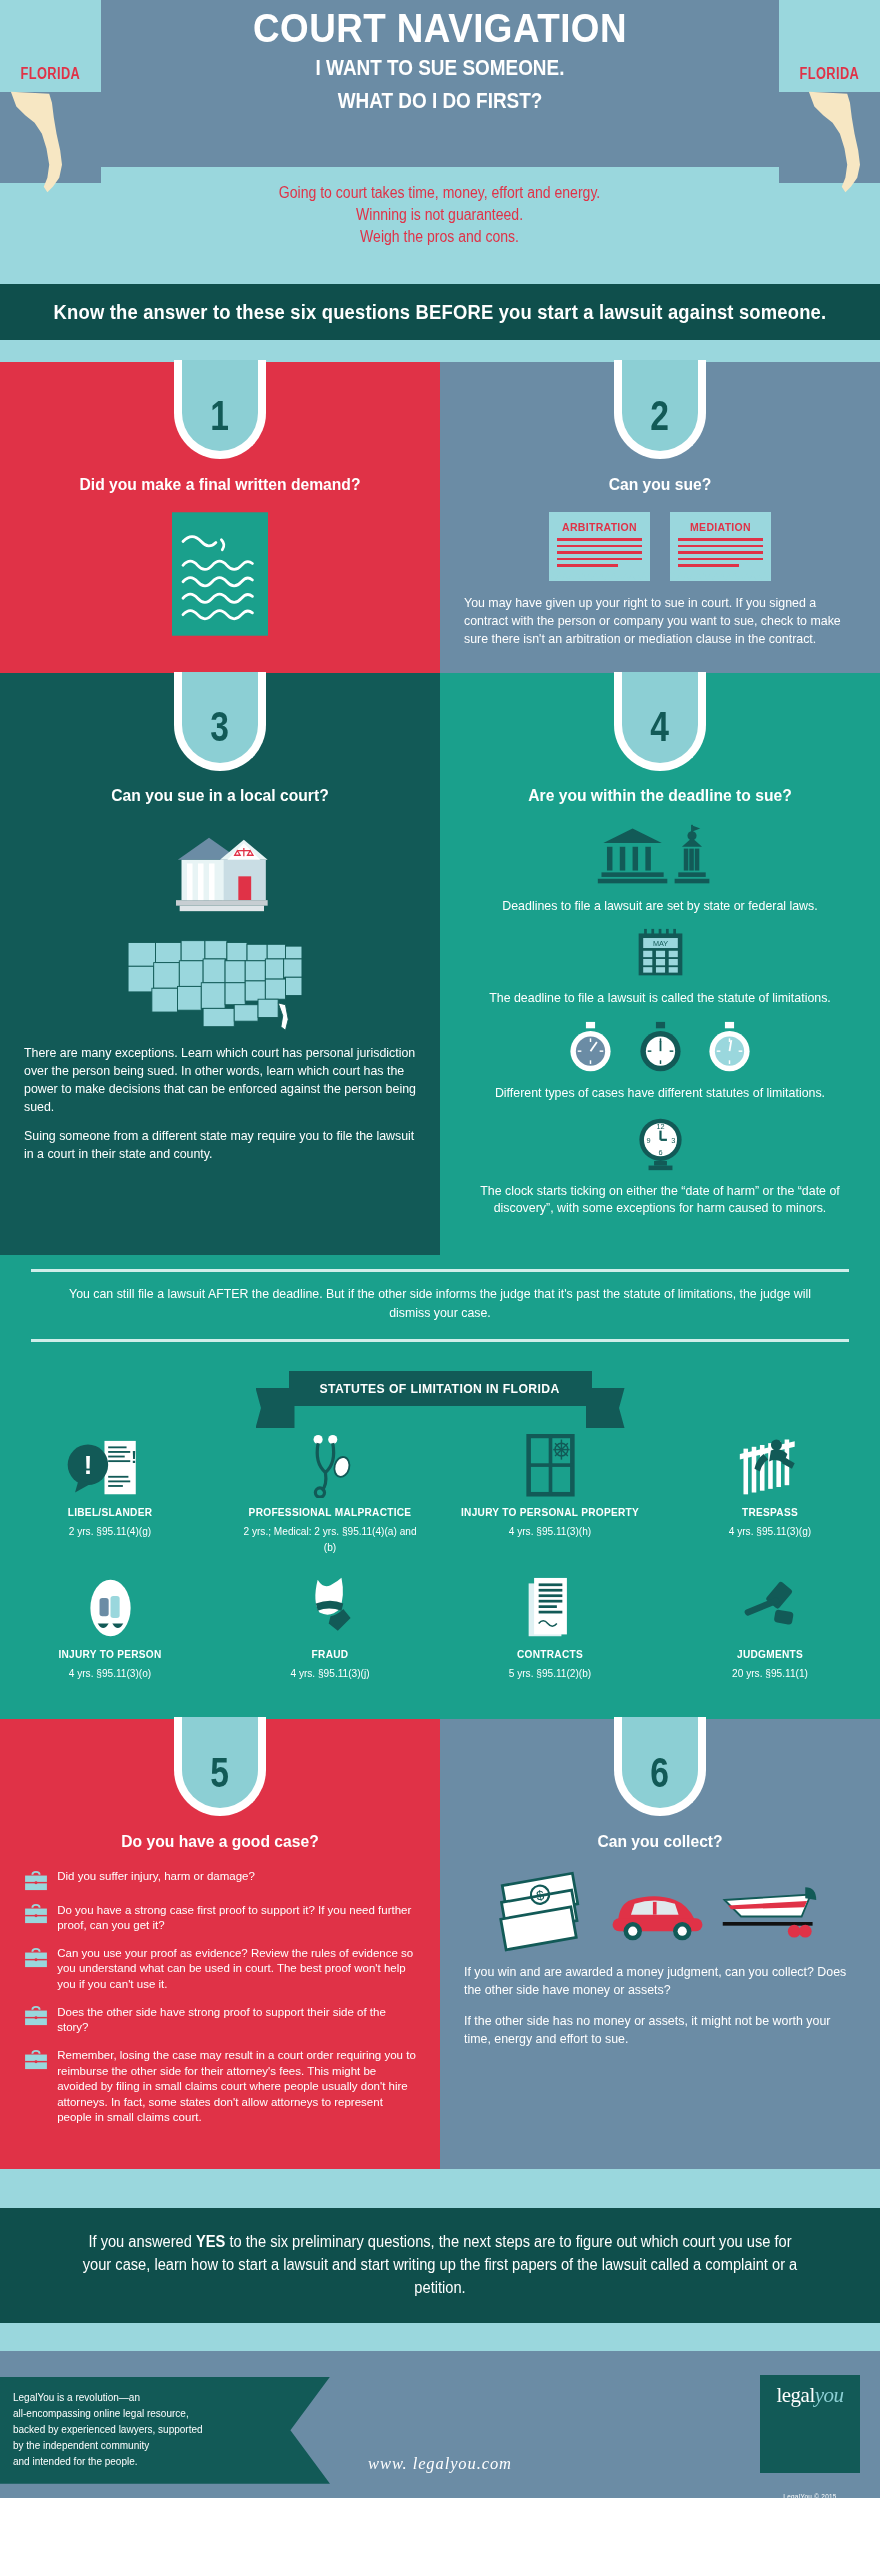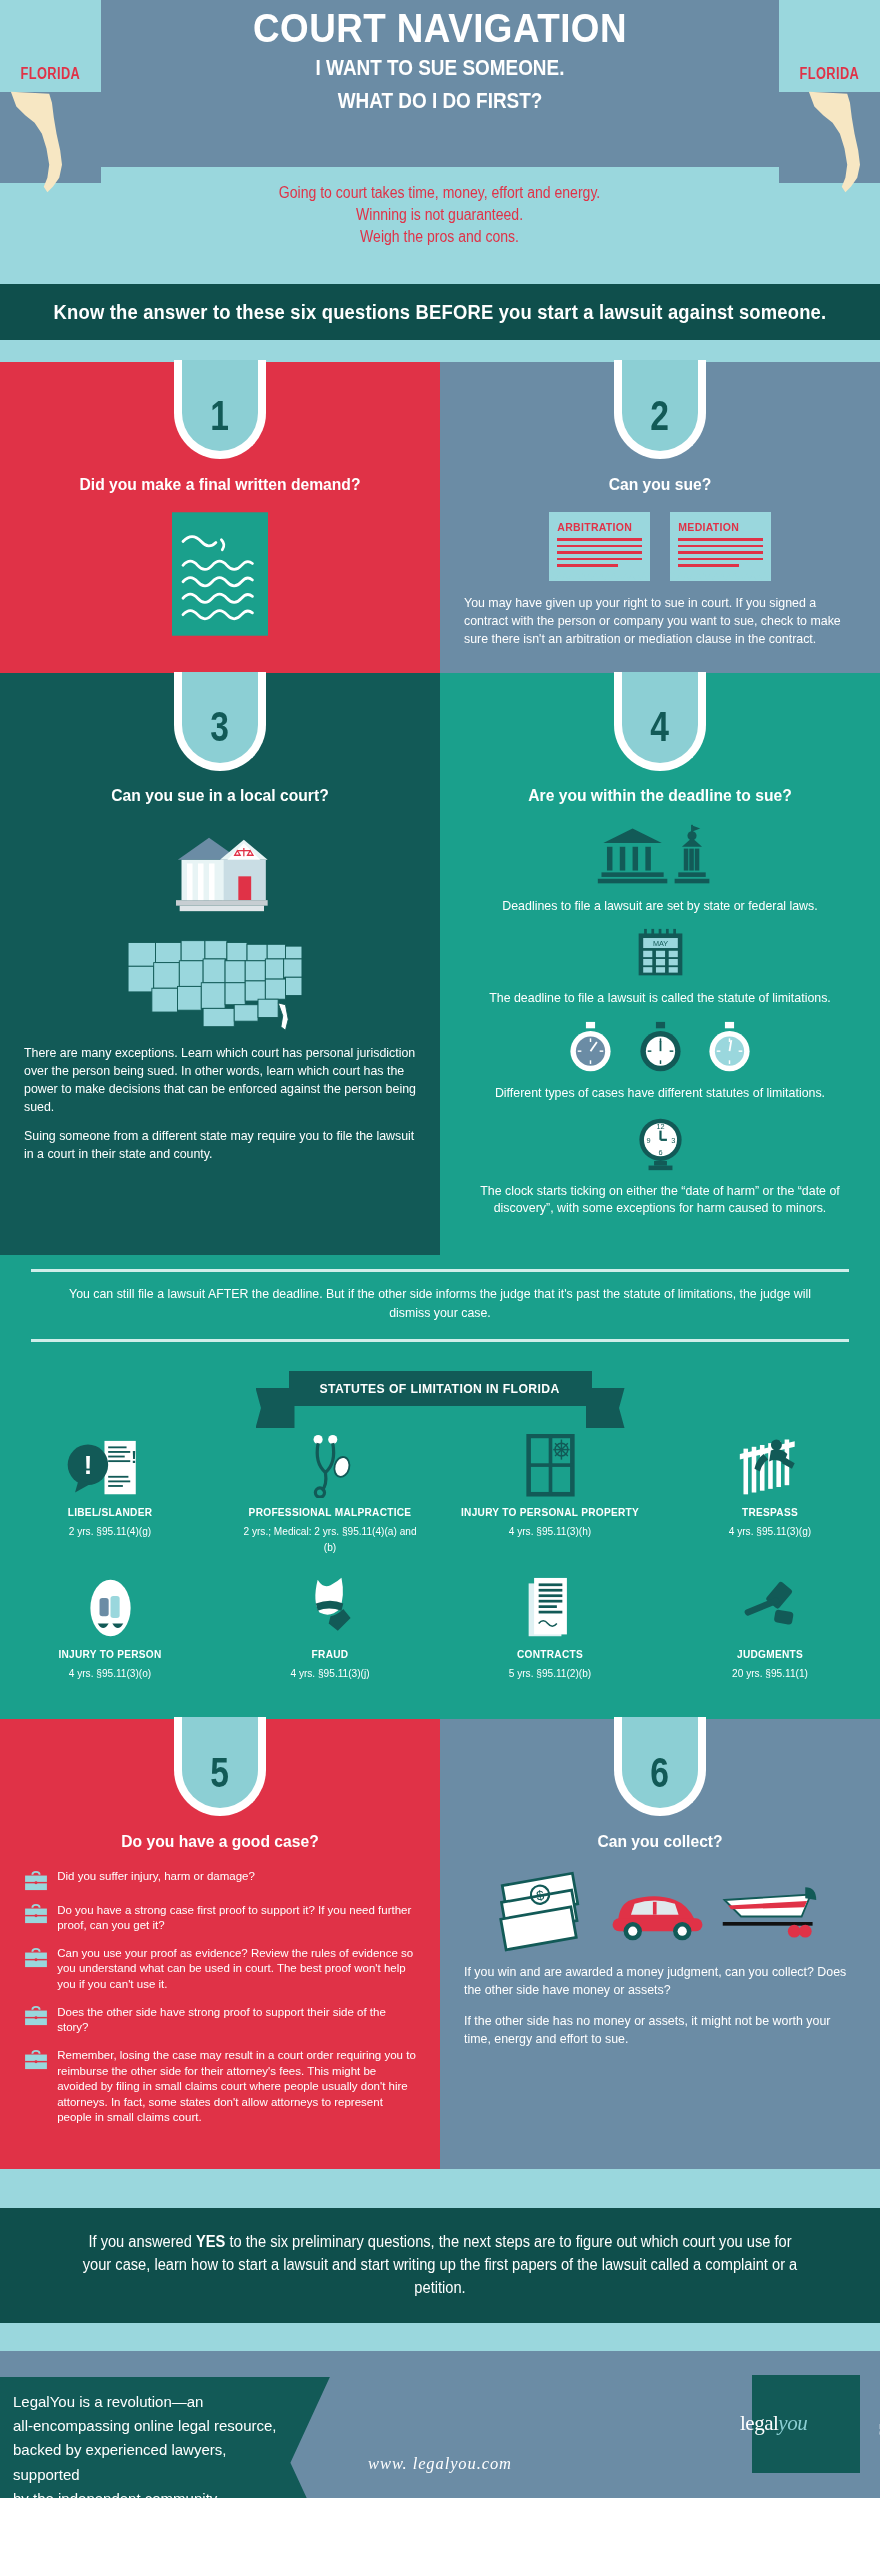--- a/index.html
+++ b/index.html
@@ -118,21 +118,21 @@
   .bg-red{background:var(--red);}
   .bg-slate{background:var(--slate);}
   .bg-teal-dark{background:var(--teal-dark);}
   .bg-teal-mid{background:var(--teal-mid);}
 
   .center{}
   .icon-center{display:flex;justify-content:center;align-items:center;margin:9.2px 0 11px;}
 
   
   .contract-pair{display:flex;justify-content:center;gap:20px;margin-bottom:14.7px;}
-  .contract{width:101px;background:var(--teal-light);padding:9.2px 8.3px 0;position:relative;}
+  .contract{width:101px;background:var(--teal-light);padding:9.2px 8.3px 0;position:relative;text-align:center;}
   .contract .ctitle{
     color:var(--red);font-size:10.5px;font-weight:bold;margin-bottom:5.5px;letter-spacing:0.3px;
     font-family:"Liberation Sans Narrow","Liberation Sans",sans-serif;
   }
   .contract .ln{height:2.8px;background:var(--red);margin-bottom:3.7px;}
   .contract .ln.s{width:72%;}
   .contract .zig{
     height:8.3px;margin:5.5px -8.3px 0;background:var(--teal-light);
     clip-path:polygon(0 0,100% 0,100% 0,97% 100%,94% 0,91% 100%,88% 0,85% 100%,82% 0,79% 100%,76% 0,73% 100%,70% 0,67% 100%,64% 0,61% 100%,58% 0,55% 100%,52% 0,49% 100%,46% 0,43% 100%,40% 0,37% 100%,34% 0,31% 100%,28% 0,25% 100%,22% 0,19% 100%,16% 0,13% 100%,10% 0,7% 100%,4% 0,1% 100%,0 0);
   }
@@ -197,31 +197,31 @@
   }
   .foot-dark b{font-weight:bold;}
   .foot-light2{background:var(--teal-light);height:27.5px;}
   .foot-slate{background:var(--slate);position:relative;height:147px;}
   .about{
     position:absolute;left:0;top:26px;width:330px;background:var(--teal-dark);
     clip-path:polygon(0 0,100% 0,88% 50%,100% 100%,0 100%);
     padding:13px 51px 13px 13px;
   }
   .about p{
-    color:#fff;font-size:15px;line-height:1.62;
+    color:#fff;font-size:10px;line-height:1.62;
     font-family:"Liberation Sans Narrow","Liberation Sans",sans-serif;
   }
   .weburl{
     position:absolute;left:0;right:0;bottom:24px;text-align:center;
     color:#fff;font-size:16.5px;font-family:"Liberation Serif",serif;font-style:italic;
     letter-spacing:0.9px;
   }
   .logo-box{
-    position:absolute;right:20px;top:24px;width:108px;height:98px;background:var(--teal-dark);
-    display:flex;flex-direction:row;align-items:center;justify-content:center;gap:36px;
+    position:absolute;right:20px;top:24px;width:100px;height:98px;background:var(--teal-dark);
+    display:flex;flex-direction:column;align-items:center;justify-content:center;gap:36px;
   }
   .logo-word{color:#fff;font-size:21px;font-family:"Liberation Serif",serif;letter-spacing:-0.5px;}
   .logo-word em{color:var(--num-bg);font-style:italic;}
   .logo-copy{color:#fff;font-size:6.4px;margin-top:13px;letter-spacing:0.3px;}
   svg{display:block;}
 </style>
 </head>
 <body>
 
 <div class="page">

